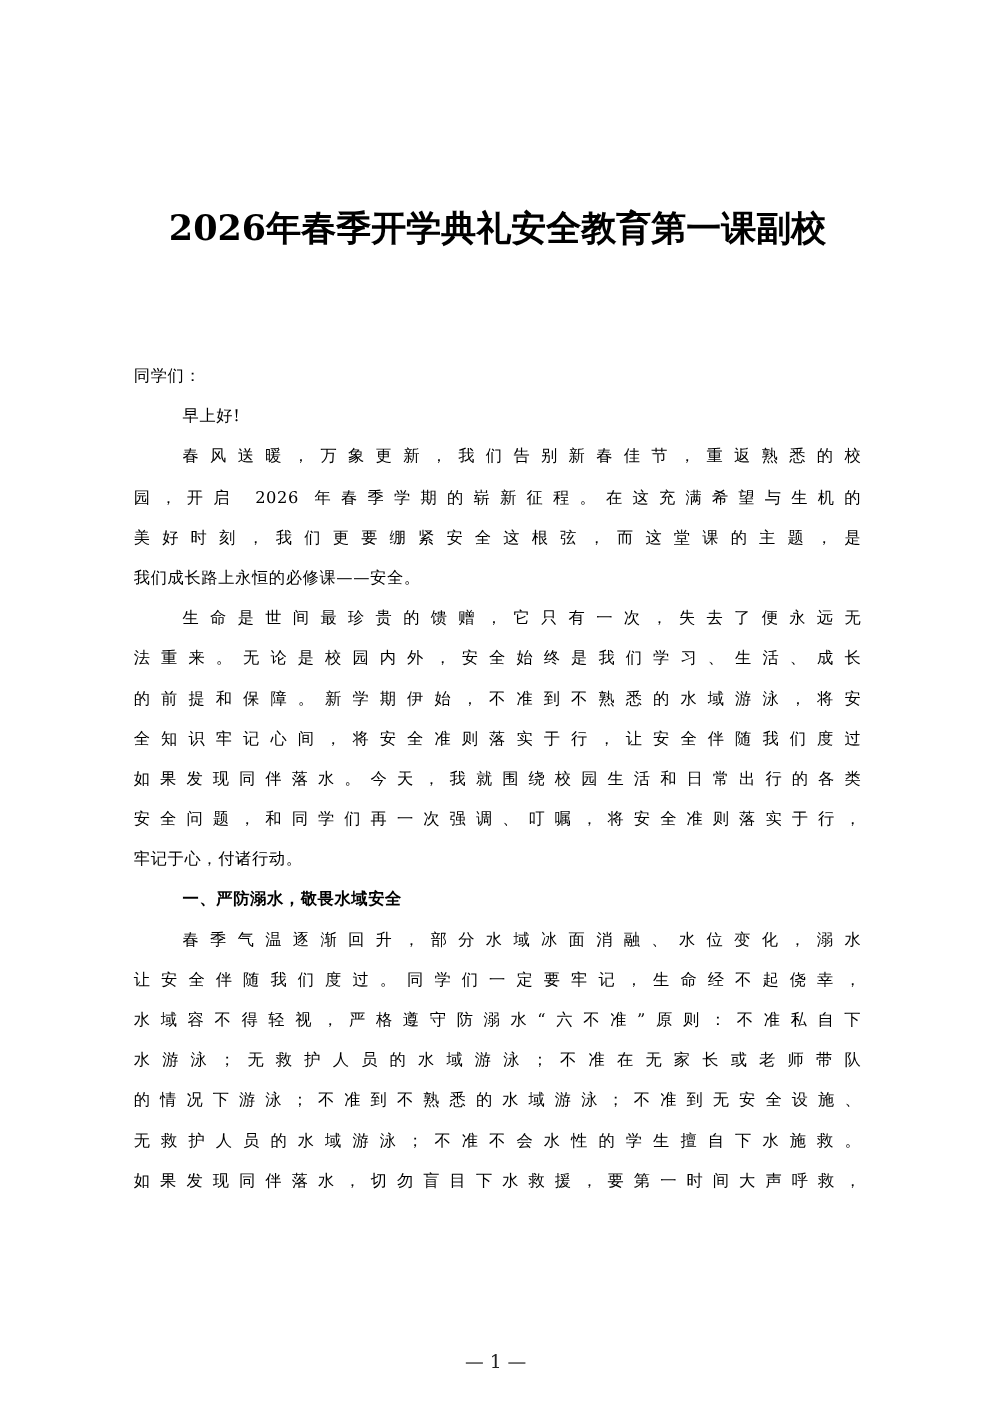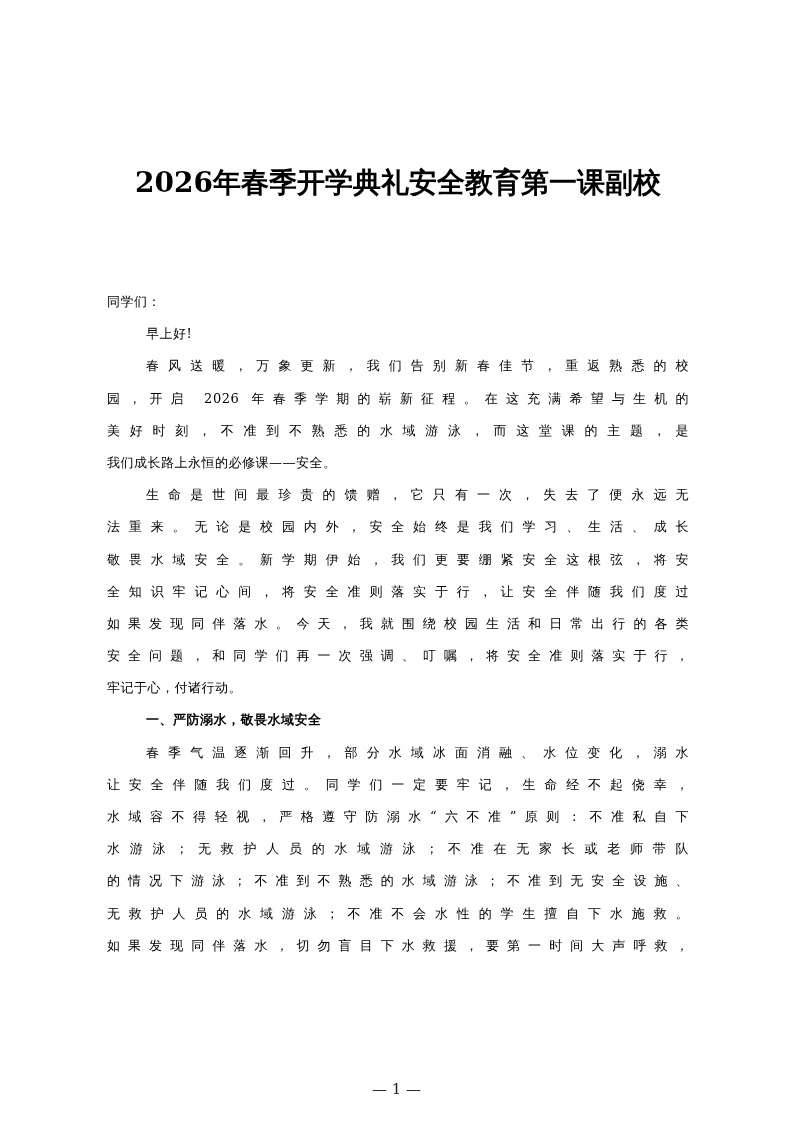--- a/index.html
+++ b/index.html
@@ -85,28 +85,28 @@
     <span class="line">2026年春季开学典礼安全教育第一课副校</span>
   </div>
 
   <div class="body">
     <span class="ln last">同学们：</span>
     <span class="ln last indent">早上好!</span>
 
     <div>
       <span class="ln indent">春风送暖，万象更新，我们告别新春佳节，重返熟悉的校</span>
       <span class="ln">园，开启 2026 年春季学期的崭新征程。在这充满希望与生机的</span>
-      <span class="ln">美好时刻，不准到不熟悉的水域游泳，而这堂课的主题，是</span>
+      <span class="ln">美好时刻，我们更要绷紧安全这根弦，而这堂课的主题，是</span>
       <span class="ln last">我们成长路上永恒的必修课——安全。</span>
     </div>
 
     <div>
       <span class="ln indent">生命是世间最珍贵的馈赠，它只有一次，失去了便永远无</span>
       <span class="ln">法重来。无论是校园内外，安全始终是我们学习、生活、成长</span>
-      <span class="ln">敬畏水域安全。新学期伊始，我们更要绷紧安全这根弦，将安</span>
+      <span class="ln">的前提和保障。新学期伊始，不准到不熟悉的水域游泳，将安</span>
       <span class="ln">全知识牢记心间，将安全准则落实于行，让安全伴随我们度过</span>
       <span class="ln">如果发现同伴落水。今天，我就围绕校园生活和日常出行的各类</span>
       <span class="ln">安全问题，和同学们再一次强调、叮嘱，将安全准则落实于行，</span>
       <span class="ln last">牢记于心，付诸行动。</span>
     </div>
 
     <span class="ln heading">一、严防溺水，敬畏水域安全</span>
 
     <div>
       <span class="ln indent">春季气温逐渐回升，部分水域冰面消融、水位变化，溺水</span>

